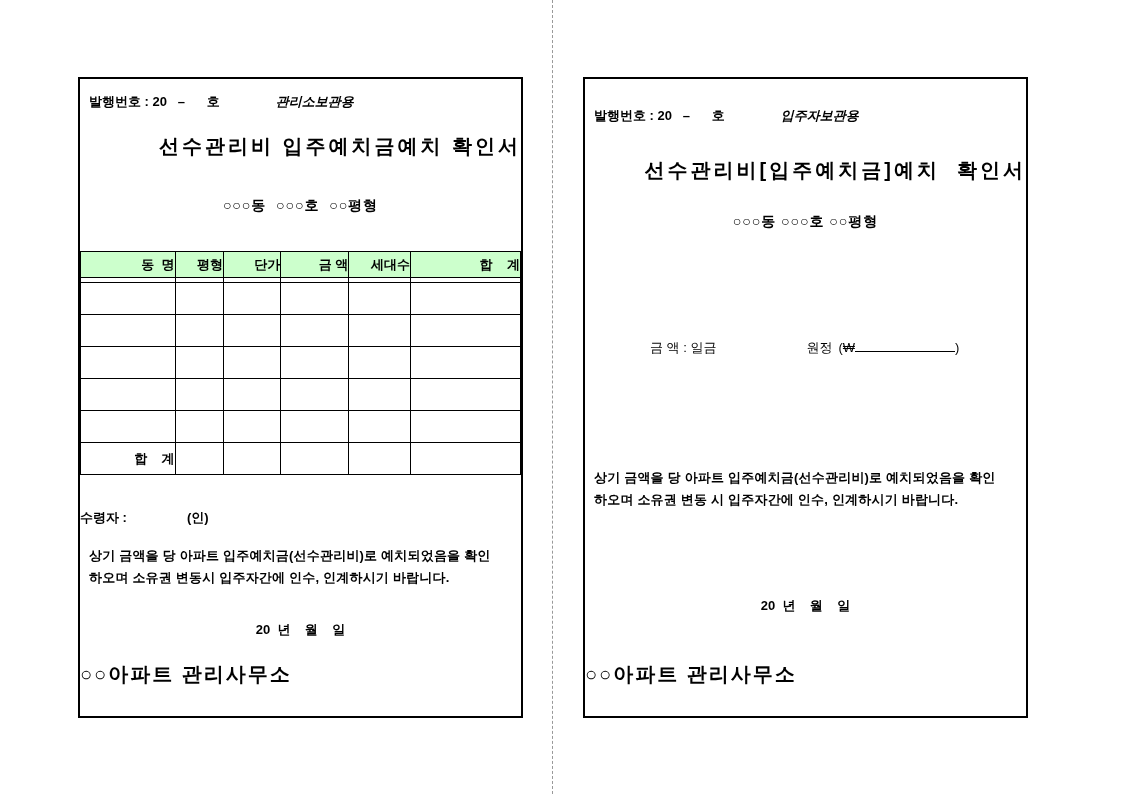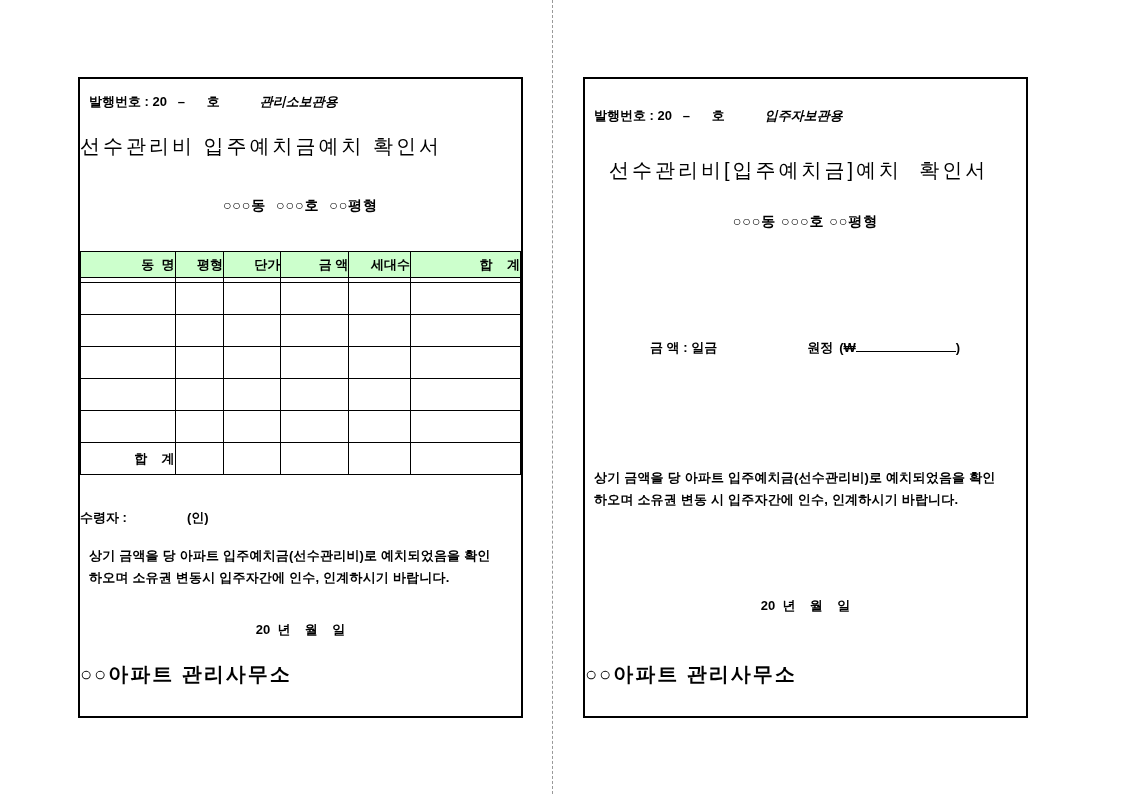--- a/index.html
+++ b/index.html
@@ -19,29 +19,29 @@
   .form {
     position: absolute; top: 77px; width: 445px; height: 641px;
     border: 2px solid #000; background: #fff;
   }
   .form.left  { left: 78px; }
   .form.right { left: 583px; }
 
   .issue-line {
     position: absolute; left: 9px; right: 8px;
     display: flex; align-items: baseline;
-    font-size: 13px; font-weight: 700; white-space: pre;
+    font-size: 13px; font-weight: 700; white-space: pre; gap: 16px;
   }
   .form.left  .issue-line { top: 14px; }
   .form.right .issue-line { top: 28px; }
   .issue-line .keeper { margin-left: 40px; font-style: italic; }
 
   .form-title {
-    position: absolute; left: 0; right: 0; text-align: left;
-    font-size: 20px; font-weight: 400; letter-spacing: 3px; white-space: pre;
+    position: absolute; left: 12px; right: 0; text-align: right;
+    font-size: 20px; font-weight: 700; letter-spacing: 3px; white-space: pre;
   }
   .form.left  .form-title { top: 54px; }
   .form.right .form-title { top: 78px; padding-left: 24px; }
 
   .unit-subtitle {
     position: absolute; left: 0; right: 0; text-align: center;
     font-size: 14px; font-weight: 700; letter-spacing: 1px; white-space: pre;
   }
   .form.left  .unit-subtitle { top: 118px; }
   .form.right .unit-subtitle { top: 134px; }
@@ -83,21 +83,21 @@
   .office-name {
     position: absolute; left: 0; right: 0; text-align: left;
     font-size: 20px; font-weight: 700; letter-spacing: 2px; white-space: pre;
   }
   .form.left  .office-name { top: 582px; }
   .form.right .office-name { top: 582px; }
 
   .amount-line {
     position: absolute; top: 260px; left: 65px; right: 20px;
     display: flex; align-items: baseline;
-    font-size: 13px; font-weight: 700; white-space: pre;
+    font-size: 13px; font-weight: 400; white-space: pre;
   }
   .amount-line .won { margin-left: 90px; }
   .amount-line .currency { margin-left: 6px; }
   .blank-underline {
     display: inline-block; width: 100px; height: 13px;
     border-bottom: 1px solid #000; vertical-align: baseline;
   }
 </style>
 </head>
 <body>

